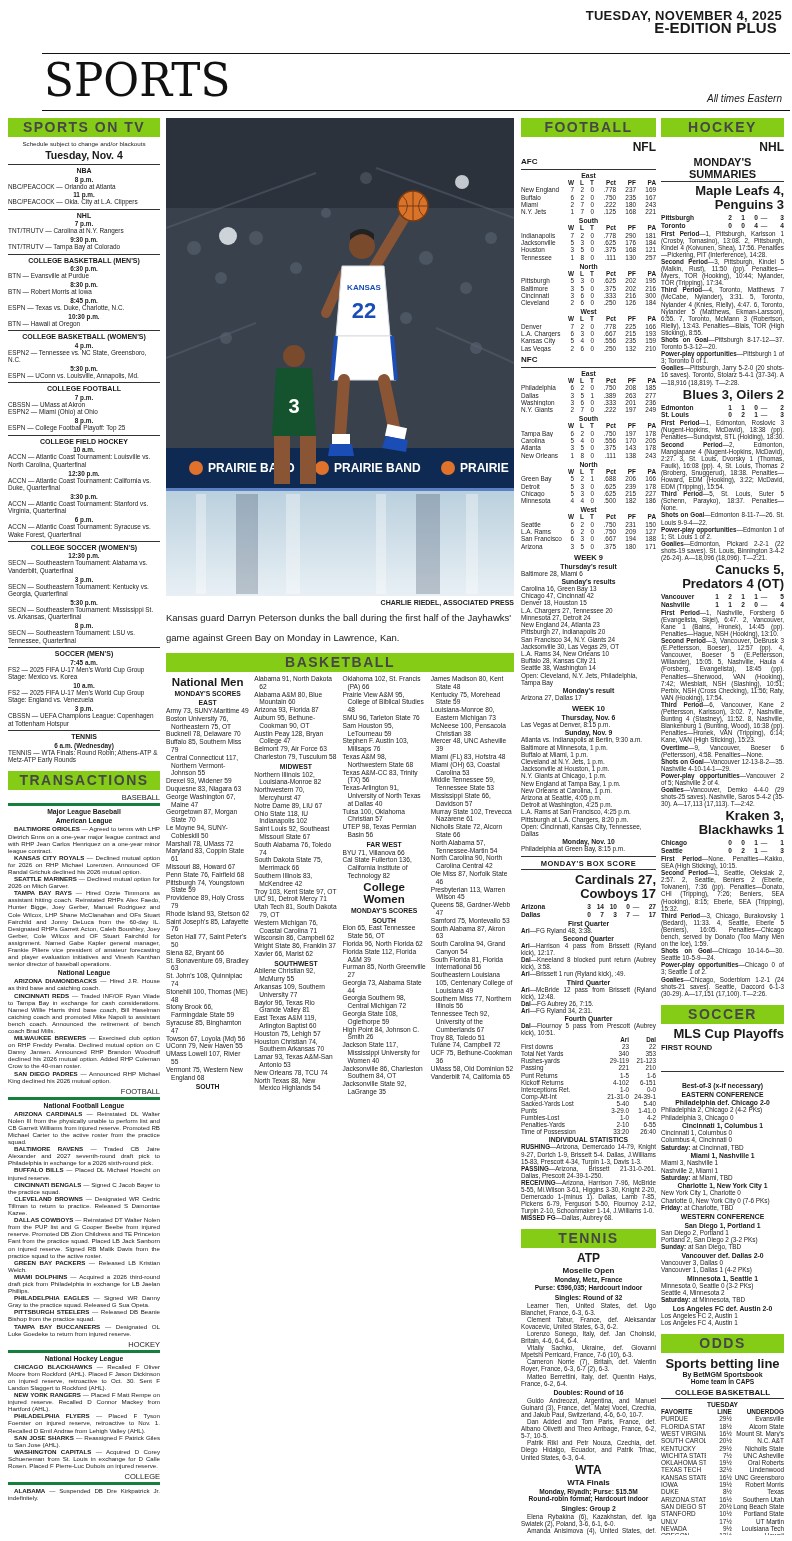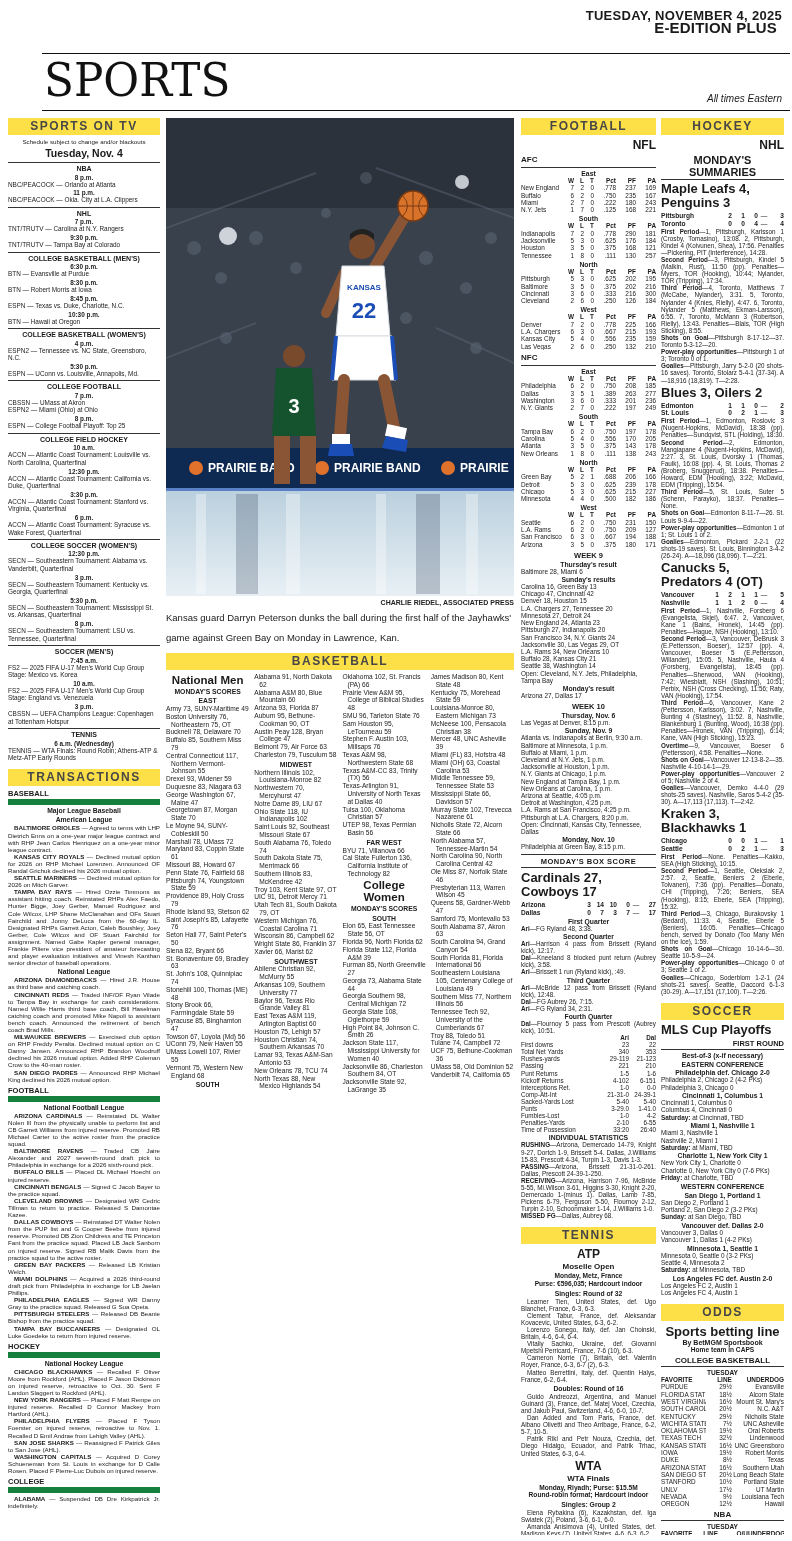--- a/index.html
+++ b/index.html
@@ -8,46 +8,46 @@
   .edition{position:absolute;top:19px;right:15px;font-size:15px;font-weight:800;letter-spacing:.2px}
   .rule-a{position:absolute;top:53px;left:42px;right:2px;border-top:1.5px solid #111}
   .rule-b{position:absolute;top:110px;left:42px;right:2px;border-top:1px solid #111}
   .masthead{position:absolute;top:56px;left:44px;font-family:"DejaVu Serif","Liberation Serif",serif;font-size:46px;line-height:48px;color:#111;transform:scaleX(.95);transform-origin:left}
   .times-note{position:absolute;top:93px;right:10px;font-style:italic;font-size:10px}
   .col{position:absolute;top:118px;height:1417px;overflow:hidden}
   .col-left{left:8px;width:152px}
   .col-photo{left:166px;width:348px}
   .col-fb{left:521px;width:135px}
   .col-hk{left:661px;width:123px}
-  .bar{background:#fde047;color:#474747;font-weight:bold;text-align:center;font-size:12px;letter-spacing:1.5px;padding:1px 0 2px;margin:0 0 3px}
+  .bar{background:#84cc16;color:#474747;font-weight:bold;text-align:center;font-size:14px;letter-spacing:1.5px;padding:1px 0 2px;margin:0 0 3px}
   .bar.gap{margin-top:8px}
   
   .tv-note{font-size:6.2px;text-align:center;margin-bottom:2px}
   .tv-day{font-weight:bold;text-align:center;font-size:10.5px;margin:2px 0 3px}
   .tv-sport{font-weight:bold;text-align:center;font-size:7px;border-top:1px solid #333;padding-top:2px;margin:3px 0 1px}
   .tv-time{font-weight:bold;text-align:center;font-size:6.4px;margin-top:1.5px}
   .tv-listing{font-size:6.4px;line-height:7.4px}
   
-  .trans-h{font-weight:bold;text-align:left;font-size:7.5px;border-bottom:6px solid #15803d;margin:3px 0 2px;padding-bottom:1px}
+  .trans-h{font-weight:normal;text-align:right;font-size:7.5px;border-bottom:3px solid #15803d;margin:3px 0 2px;padding-bottom:1px}
   .trans-sh{font-weight:bold;text-align:center;font-size:6.8px;margin:2px 0 1px}
   .trans-p{font-size:6.2px;line-height:7.1px;text-align:justify;text-indent:6px}
   
   .h-league{font-weight:bold;text-align:right;font-size:12px;margin:2px 0}
   .h-conf{font-weight:bold;text-align:left;font-size:8px;margin:3px 0}
   .conf-rule{border-top:1px solid #333;margin:1px 0 0}
   .h-div{font-weight:bold;text-align:center;font-size:6.8px;margin-top:2px}
   .st-row{display:flex;font-size:6.4px;line-height:7.3px}
   .st-row .nm{flex:1;white-space:nowrap;overflow:hidden}
   .st-c{width:10px;text-align:right}.st-p{width:22px;text-align:right}.st-f{width:20px;text-align:right}
   .st-head{font-weight:bold}
   .h-week{font-weight:bold;text-align:center;font-size:7.5px;margin-top:3px}
   .h-day{font-weight:bold;text-align:center;font-size:6.8px;margin-top:1px}
   .res{font-size:6.4px;line-height:7.2px}
   .boxbar{font-weight:bold;text-align:center;font-size:7.5px;letter-spacing:.5px;border-top:1px solid #333;border-bottom:1px solid #333;padding:1.5px 0;margin:4px 0 3px}
-  .h-game{font-weight:bold;text-align:left;font-size:13px;line-height:14px;margin:2px 0}
+  .h-game{font-weight:bold;text-align:right;font-size:13px;line-height:14px;margin:2px 0}
   .ls-row{display:flex;font-size:6.6px;line-height:7.8px}
   .ls-row .nm{flex:1;font-weight:bold;white-space:nowrap;overflow:hidden}
   .ls-c{width:13px;text-align:right;font-weight:bold}.ls-d{width:12px;text-align:center}.ls-t{width:14px;text-align:right;font-weight:bold}
   .h-q{font-weight:bold;text-align:center;font-size:6.8px;margin-top:1px}
   .play,.para{font-size:6.3px;line-height:7.1px;text-align:justify}
   .stat-row{display:flex;font-size:6.3px;line-height:7.1px}
   .stat-row .lb{flex:1}.stat-v{width:27px;text-align:right}
   .stat-head{font-weight:bold}
   .h-sum{font-weight:bold;text-align:center;font-size:11px;border-bottom:1px solid #333;padding-bottom:1px;margin-bottom:2px}
   
@@ -64,21 +64,21 @@
   .tn-h1{font-weight:bold;text-align:center;font-size:12px;margin:2px 0 1px}
   .tn-h2{font-weight:bold;text-align:center;font-size:8px;margin-bottom:1px}
   .tn-m{font-weight:bold;text-align:center;font-size:6.6px;line-height:7.6px}
   .tn-h3{font-weight:bold;text-align:center;font-size:6.8px;margin:2px 0 1px}
   .tn-p{font-size:6.3px;line-height:7.1px;text-align:justify;text-indent:6px}
   
   .sc-h{font-weight:bold;text-align:center;font-size:6.8px;margin-top:2px}
   .sc-conf{font-weight:bold;text-align:center;font-size:6.8px;margin-top:2px}
   .sc-series{font-weight:bold;text-align:center;font-size:6.8px;margin-top:1.5px}
   .sc-g{font-size:6.4px;line-height:7.2px}
-  .sc-round{font-weight:bold;text-align:right;font-size:7.5px;border-bottom:1px solid #333;padding-bottom:1px;margin-bottom:2px}
+  .sc-round{font-weight:bold;text-align:left;font-size:7.5px;border-bottom:1px solid #333;padding-bottom:19px;margin-bottom:10px}
   
   .od-title{font-weight:bold;text-align:center;font-size:13px;margin:2px 0 0}
   .od-by{font-weight:bold;text-align:center;font-size:7px}
   .od-note{font-weight:bold;text-align:center;font-size:6.6px;margin-bottom:2px}
   .od-h{font-weight:bold;text-align:center;font-size:8px;border-bottom:1px solid #333;margin:3px 0 2px;padding-bottom:1px}
   .od-sub{font-weight:bold;text-align:center;font-size:6.6px}
   .od-row{display:flex;font-size:6.4px;line-height:7.3px}
   .od-row .a{flex:1.2;white-space:nowrap;overflow:hidden}
   .od-row .b{width:26px;text-align:right}
   .od-row .c{width:30px;text-align:right}

